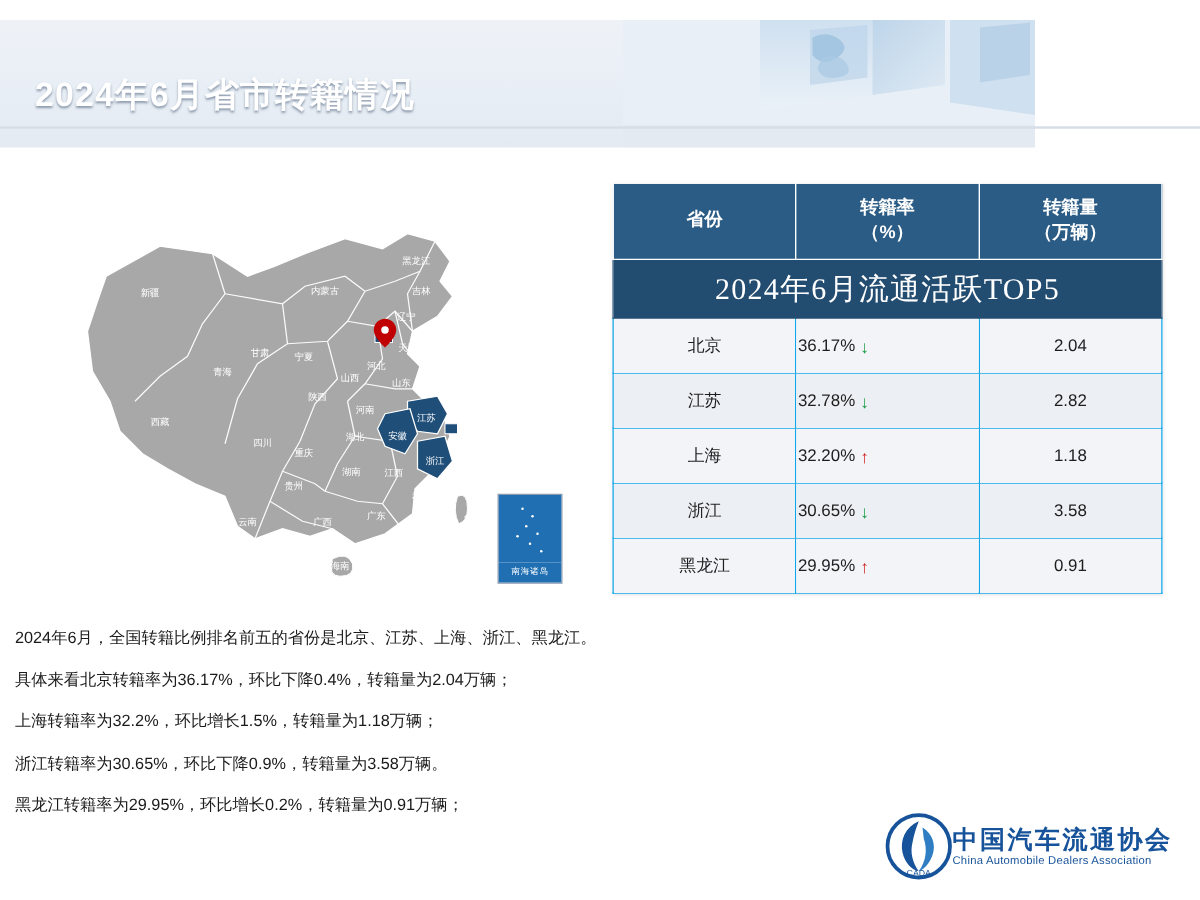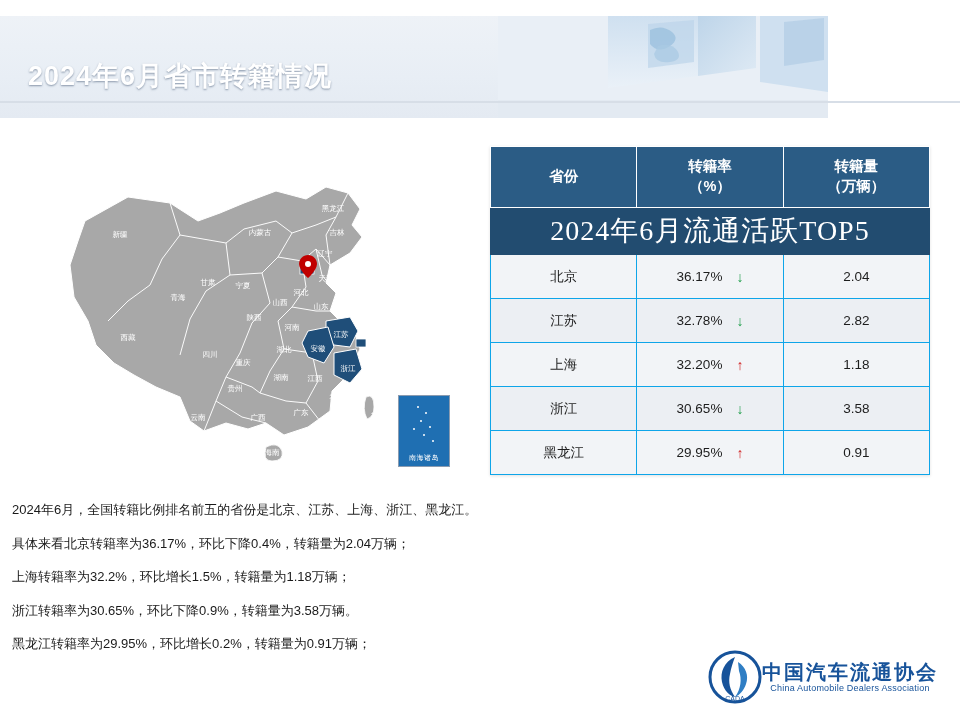--- a/index.html
+++ b/index.html
@@ -93,21 +93,21 @@
     box-shadow: 0 1px 3px rgba(0,0,0,0.12);
   }
   table.top5 {
     border-collapse: collapse;
     width: 440px;
     table-layout: fixed;
   }
   table.top5 .title-row td {
     background: #224c70;
     color: #ffffff;
-    font-size: 28px;
+    font-size: 24px;
     font-family: "Liberation Serif", "DejaVu Serif", serif;
     text-align: center;
     height: 44px;
     letter-spacing: 1px;
     border: 1px solid #224c70;
   }
   table.top5 thead th {
     background: #2b5c85;
     color: #ffffff;
     font-size: 14.5px;
@@ -123,22 +123,21 @@
     font-size: 13.5px;
     text-align: center;
     height: 41px;
     border: 1px solid #0ea5e9;
     position: relative;
   }
   table.top5 tbody tr:nth-child(even) td { background: #eceff3; }
   .rate-cell-inner {
     display: flex;
     align-items: center;
-    justify-content: center;
-    gap: 14px;
+    gap: 4px;
   }
   .arrow {
     font-size: 14px;
     line-height: 1;
     font-weight: bold;
   }
   .arrow.down { color: #1e9e4a; }
   .arrow.up { color: #d02020; }
 
   
@@ -169,21 +168,20 @@
     font-size: 20px;
     font-weight: bold;
     color: #17539a;
     letter-spacing: 2px;
     line-height: 1.1;
   }
   .logo-text-en {
     font-size: 9px;
     color: #17539a;
     letter-spacing: 0.2px;
-    text-align: center;
   }
 </style>
 </head>
 <body>
 
 <div class="header">
   <div class="header-deco">
     <svg width="330" height="102" viewBox="0 0 330 102">
       <defs>
         <linearGradient id="cube1" x1="0" y1="0" x2="0" y2="1">

